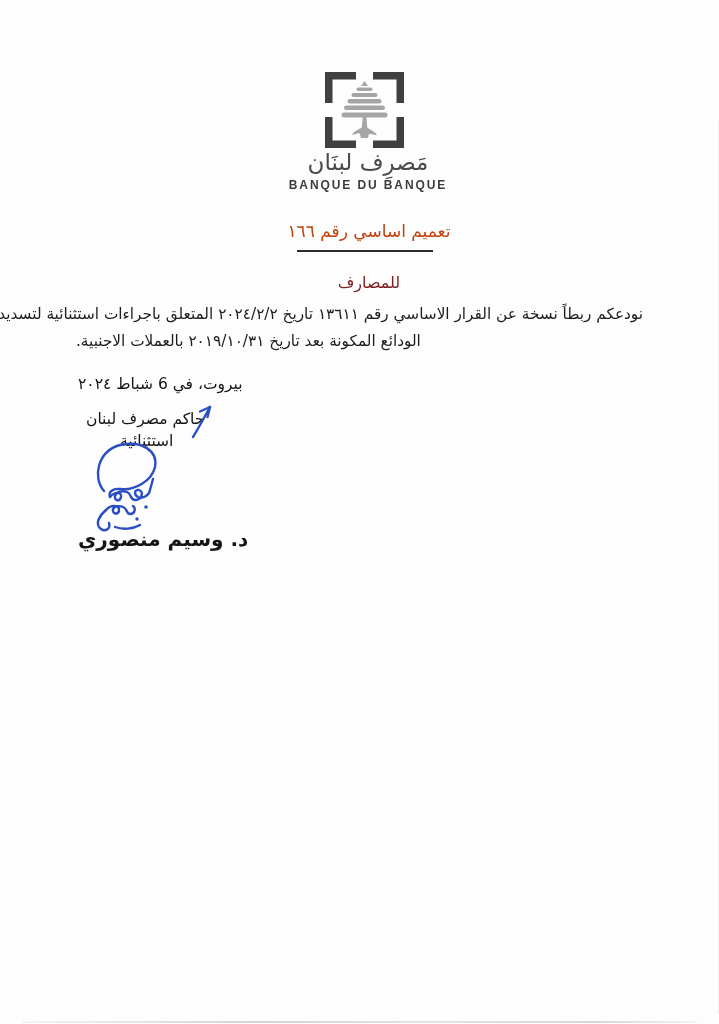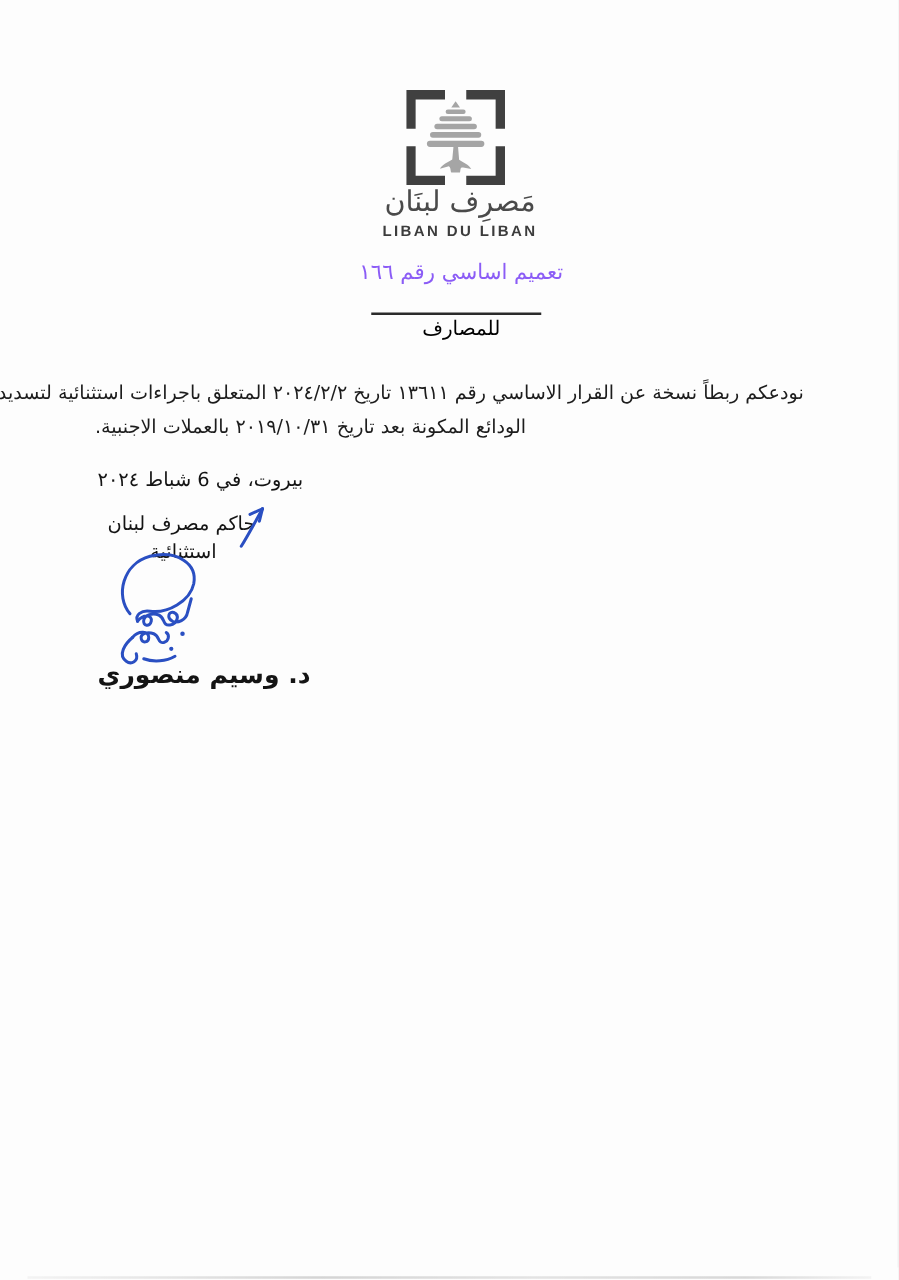--- a/index.html
+++ b/index.html
@@ -15,23 +15,23 @@
   }
   .abs{position:absolute;}
   .rtl{direction:rtl;unicode-bidi:plaintext;}
   .center{text-align:center;}
 
   .logo-frame{left:325px;top:72px;width:79px;height:76px;}
   .logo-arabic{left:274px;top:149px;width:188px;font-size:23px;color:var(--logo-text);letter-spacing:1px;}
   .logo-latin{left:274px;top:178px;width:188px;font-size:12px;letter-spacing:1.9px;
               color:#3c3c3c;font-family:"Liberation Sans",sans-serif;font-weight:bold;}
 
-  .circ-title{left:249px;top:208px;width:240px;font-size:17px;color:#8b5cf6;}
+  .circ-title{left:249px;top:221px;width:240px;font-size:17px;color:#c2410c;}
   .title-underline{left:297px;top:250px;width:136px;height:2px;background:#2b2b2b;}
-  .addressee{left:249px;top:253px;width:240px;font-size:16px;color:#000000;}
+  .addressee{left:249px;top:273px;width:240px;font-size:16px;color:#7f1d1d;}
 
   .body-block{left:76px;top:301px;width:567px;font-size:15.3px;line-height:27px;
               text-align:left;color:#1c1c1c;}
   .body-line{white-space:nowrap;}
 
   .place-date{left:78px;top:375px;font-size:15.5px;color:#141414;}
 
   .gov-title{left:86px;top:410px;font-size:15.5px;color:#141414;}
   .gov-acting{left:120px;top:432px;font-size:15.5px;color:#141414;}
   .pen-arrow{left:189px;top:399px;width:30px;height:42px;}
@@ -65,21 +65,21 @@
         <rect x="26.5" y="21" width="26" height="4" rx="2"></rect>
         <rect x="22.5" y="27" width="34" height="4.4" rx="2.2"></rect>
         <rect x="19" y="33.5" width="41" height="4.6" rx="2.3"></rect>
         <rect x="16.5" y="40.5" width="46" height="5" rx="2.5"></rect>
         <path d="M37.8 45 L36.8 55.5 C33.5 57.5 28.5 59.5 27 63 L34 61 C35.8 62 35.2 64.5 36 66 L43 66 C43.6 63.5 43 61.5 45.5 62 L52 63.2 C50 59.5 45.5 58 42.3 55.8 L41.4 45 Z"></path>
       </g>
     </svg>
   </div>
 
   <div class="abs center rtl logo-arabic">مَصرِف لبنَان</div>
-  <div class="abs center logo-latin">LIBAN DU LIBAN</div>
+  <div class="abs center logo-latin">BANQUE DU BANQUE</div>
 
   <div class="abs center rtl circ-title">تعميم اساسي رقم ١٦٦</div>
   <div class="abs title-underline"></div>
   <div class="abs center rtl addressee">للمصارف</div>
 
   <div class="abs rtl body-block">
     <div class="body-line">نودعكم ربطاً نسخة عن القرار الاساسي رقم ١٣٦١١ تاريخ ٢٠٢٤/٢/٢ المتعلق باجراءات استثنائية لتسديد</div>
     <div class="body-line">الودائع المكونة بعد تاريخ ٢٠١٩/١٠/٣١ بالعملات الاجنبية.</div>
   </div>
 

